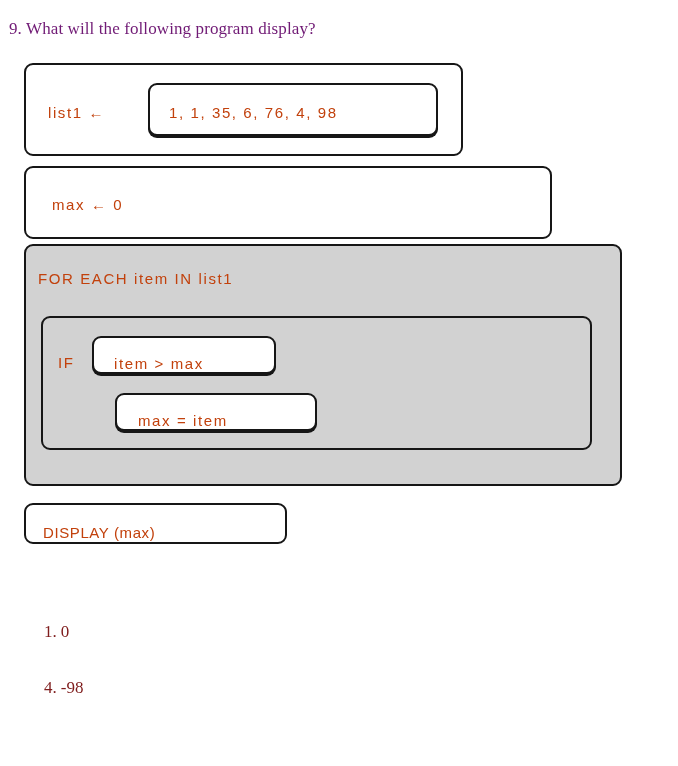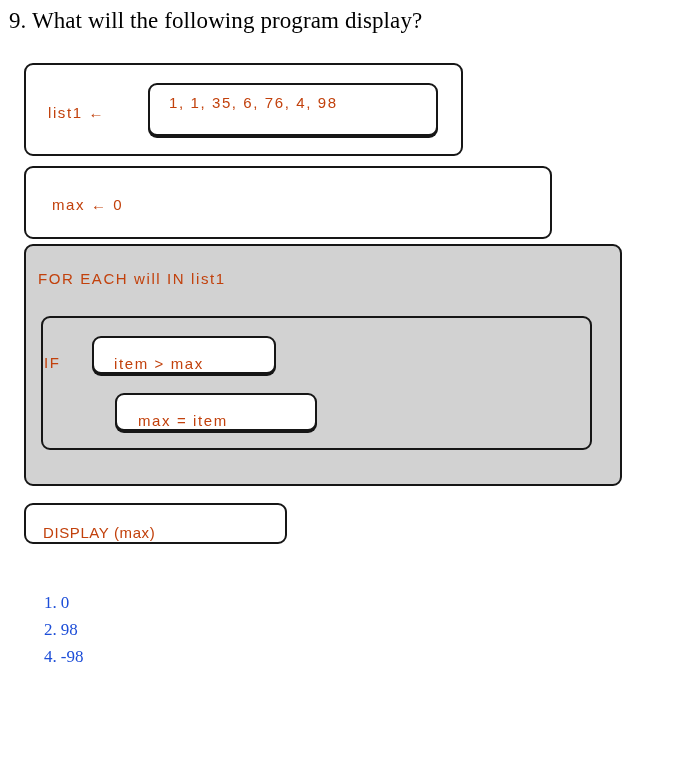--- a/index.html
+++ b/index.html
@@ -12,24 +12,24 @@
     height: 766px;
     position: relative;
     font-family: "Liberation Serif", serif;
     -webkit-font-smoothing: antialiased;
   }
 
   
   .question-title {
     position: absolute;
     left: 9px;
-    top: 8px;
+    top: 19px;
     font-family: "Liberation Serif", serif;
-    font-size: 23px;
-    color: #000000;
+    font-size: 17px;
+    color: #701a75;
     letter-spacing: 0.1px;
     white-space: nowrap;
   }
 
   
   .blk {
     position: absolute;
     box-sizing: border-box;
     border: 2px solid #161616;
     border-radius: 9px;
@@ -67,21 +67,21 @@
   }
   #list1-values-box {
     left: 148px;
     top: 83px;
     width: 290px;
     height: 53px;
   }
   #list1-values {
     position: absolute;
     left: 19px;
-    top: 1px;
+    top: 11px;
   }
 
   
   #block-max {
     left: 24px;
     top: 166px;
     width: 528px;
     height: 73px;
   }
   #max-assign-text {
@@ -103,21 +103,21 @@
     top: 262px;
   }
   #block-if-body {
     left: 41px;
     top: 316px;
     width: 551px;
     height: 134px;
   }
   #if-keyword {
     position: absolute;
-    left: 44px;
+    left: 58px;
     top: 346px;
   }
   #if-condition-box {
     left: 92px;
     top: 336px;
     width: 184px;
     height: 38px;
   }
   #if-condition-text {
     position: absolute;
@@ -154,44 +154,45 @@
   
   #answer-list {
     position: absolute;
     left: 44px;
     top: 589px;
     width: 250px;
   }
   .answer-option {
     font-family: "Liberation Serif", serif;
     font-size: 17px;
-    color: #1d4ed8;
+    color: #7f1d1d;
     line-height: 27px;
     white-space: nowrap;
+    margin-top: 29px;
   }
   .answer-num { margin-right: 4px; }
 </style>
 </head>
 <body>
 
 <div class="question-title">9. What will the following program display?</div>
 
 <div class="blk" id="block-list1">
   <span class="code" id="list1-label">list1 ←</span>
 </div>
 <div class="blk shadow" id="list1-values-box">
   <span class="code" id="list1-values">1, 1, 35, 6, 76, 4, 98</span>
 </div>
 
 <div class="blk" id="block-max">
   <span class="code" id="max-assign-text">max  ←  0</span>
 </div>
 
 <div class="blk gray" id="block-foreach"></div>
-<span class="code" id="foreach-header">FOR EACH will IN list1</span>
+<span class="code" id="foreach-header">FOR EACH item IN list1</span>
 
 <div class="blk gray" id="block-if-body"></div>
 <span class="code" id="if-keyword">IF</span>
 
 <div class="blk shadow" id="if-condition-box">
   <span class="code" id="if-condition-text">item &gt; max</span>
 </div>
 
 <div class="blk shadow" id="assign-max-box">
   <span class="code" id="assign-max-text">max = item</span>
@@ -199,18 +200,15 @@
 
 <div class="blk" id="block-display">
   <span class="code tight" id="display-text">DISPLAY (max)</span>
 </div>
 
 <div id="answer-list">
   <div class="answer-option">
     <span class="answer-num">1.</span><span>0</span>
   </div>
   <div class="answer-option">
-    <span class="answer-num">2.</span><span>98</span>
-  </div>
-  <div class="answer-option">
     <span class="answer-num">4.</span><span>-98</span>
   </div>
 </div>
 
 </body></html>

